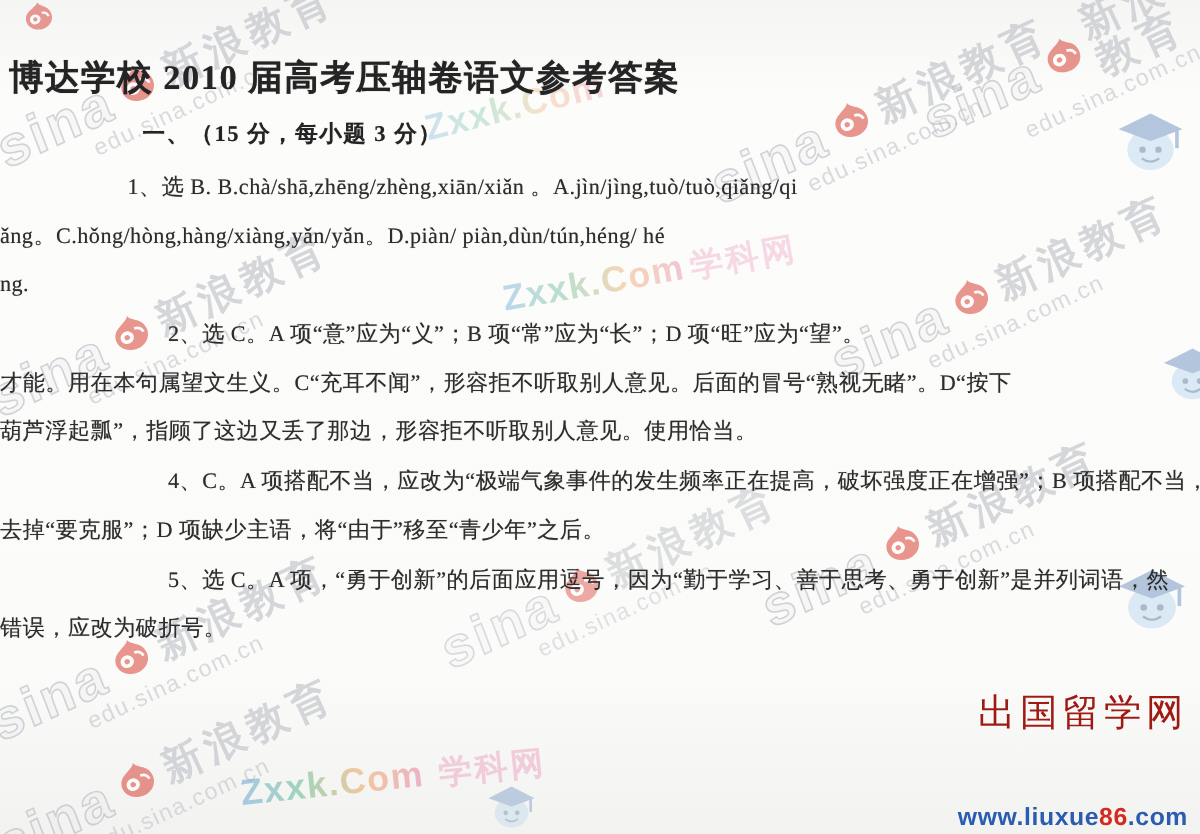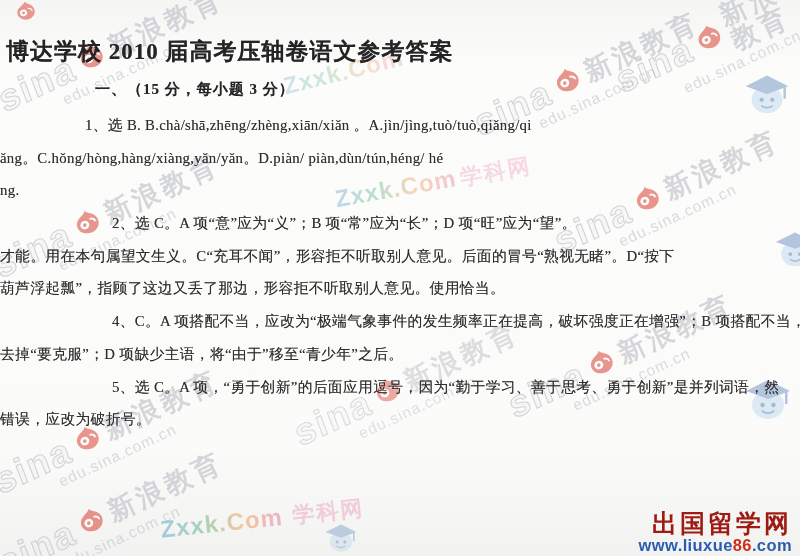--- a/index.html
+++ b/index.html
@@ -57,22 +57,22 @@
     font-family:"Liberation Serif",serif;font-weight:bold;font-size:22px;color:#eeaac7;
     letter-spacing:2px;
   }
   .zx-a{left:282px;top:58px;transform:rotate(-14deg);opacity:.30;}
   .zx-b{left:334px;top:168px;transform:rotate(-10deg);opacity:.42;}
   .zx-c{left:160px;top:504px;transform:rotate(-6deg);opacity:.55;display:flex;gap:10px;align-items:center;}
   .mascot{position:absolute;pointer-events:none;opacity:.38;}
 
   
   .lx{position:absolute;right:8px;bottom:2px;text-align:right;font-family:"Liberation Sans","DejaVu Sans",sans-serif;}
-  .lx-name{font-size:25px;font-weight:bold;color:#9e1a12;letter-spacing:3px;line-height:1.05;}
-  .lx-url{font-size:16.5px;font-weight:bold;color:#2a5db0;letter-spacing:.4px;line-height:1.05;}
+  .lx-name{font-size:25px;font-weight:normal;color:#9e1a12;letter-spacing:3px;line-height:1.05;}
+  .lx-url{font-size:16.5px;font-weight:bold;color:#2a5db0;letter-spacing:.4px;line-height:1.05;margin-top:48px;}
   .lx-url .num{color:#d42a1d;}
 </style>
 </head>
 <body>
 
 <div class="page">
 
   <svg width="0" height="0" style="position:absolute">
     <defs>
       <g id="flame-g">

